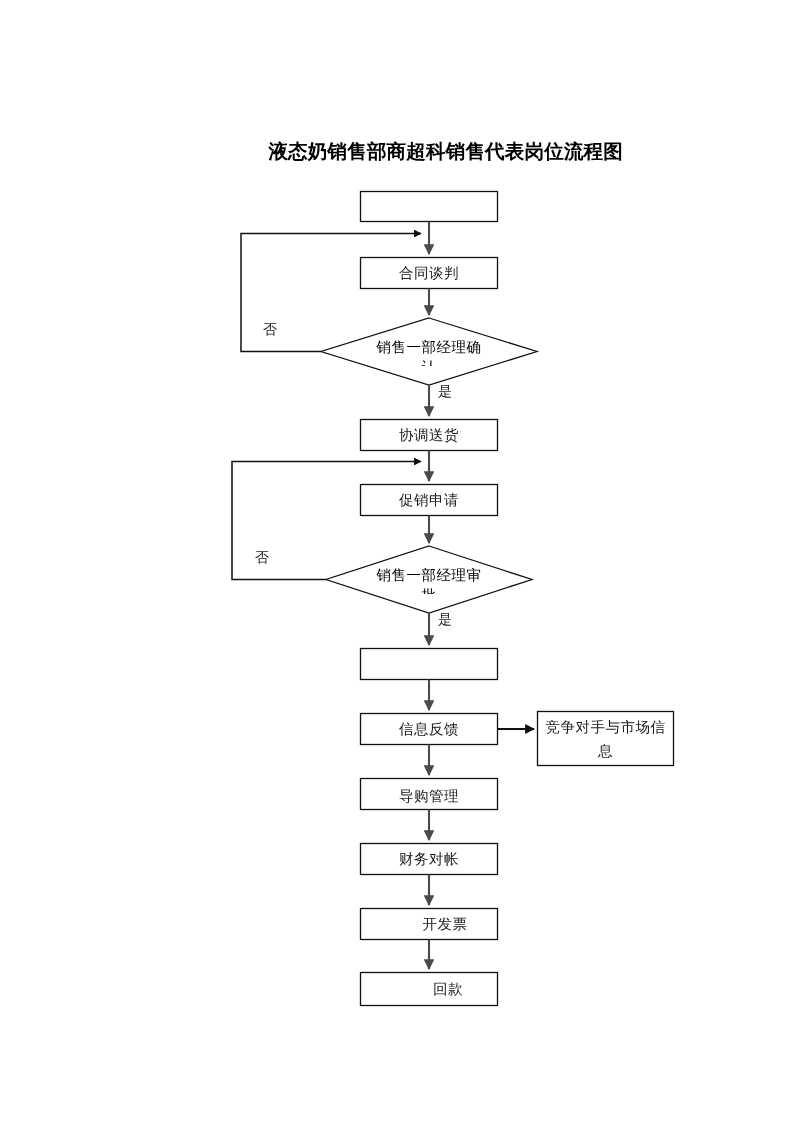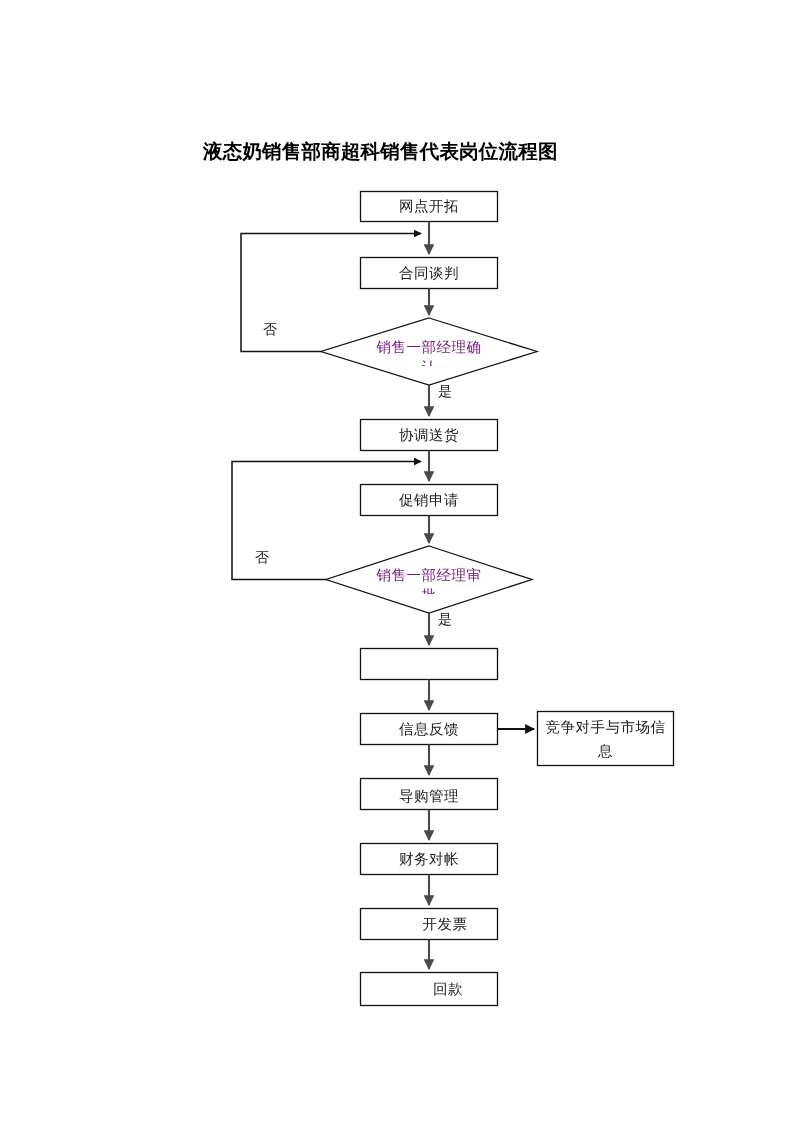--- a/index.html
+++ b/index.html
@@ -26,20 +26,21 @@
     left: 203px;
     top: 138px;
     width: 420px;
     font-family: "Liberation Serif", "DejaVu Serif", serif;
     font-size: 19.5px;
     font-weight: bold;
     letter-spacing: 0.2px;
     line-height: 28px;
     white-space: nowrap;
     color: #000000;
+    text-align: right;
   }
   #canvas {
     position: absolute;
     left: 0;
     top: 0;
     width: 793px;
     height: 1122px;
   }
   .node-label {
     position: absolute;
@@ -55,21 +56,21 @@
     box-sizing: border-box;
     pointer-events: auto;
   }
   .decision-label {
     position: absolute;
     text-align: center;
     font-family: "Liberation Serif", "DejaVu Serif", serif;
     font-size: 14.5px;
     line-height: 20px;
     letter-spacing: 0.5px;
-    color: #701a75;
+    color: #000000;
     overflow: hidden;
     box-sizing: border-box;
   }
   .edge-label {
     position: absolute;
     font-family: "Liberation Serif", "DejaVu Serif", serif;
     font-size: 14px;
     line-height: 16px;
     color: #1a1a1a;
   }
@@ -118,21 +119,20 @@
     <line x1="429" y1="874.5" x2="429" y2="905" stroke="#4a4a4a" stroke-width="2.1" marker-end="url(#arrowd)"></line>
     <line x1="429" y1="939.5" x2="429" y2="969" stroke="#4a4a4a" stroke-width="2.1" marker-end="url(#arrowd)"></line>
 
     <line x1="497.5" y1="729" x2="534" y2="729" stroke="#111111" stroke-width="1.9" marker-end="url(#arrow)"></line>
 
     <path d="M 321 351.5 L 241 351.5 L 241 233.5 L 421 233.5" fill="none" stroke="#111111" stroke-width="1.5" marker-end="url(#arrow)"></path>
 
     <path d="M 326 579.5 L 232 579.5 L 232 461.5 L 421 461.5" fill="none" stroke="#111111" stroke-width="1.5" marker-end="url(#arrow)"></path>
   </svg>
 
-  <div class="node-label" style="left:360px; top:191px; width:138px; height:31px;">网点开拓</div>
 
   <div class="node-label" style="left:360px; top:257px; width:138px; height:32px;">合同谈判</div>
 
   <div class="node-label" style="left:360px; top:419px; width:138px; height:32px;">协调送货</div>
 
   <div class="node-label" style="left:360px; top:484px; width:138px; height:32px;">促销申请</div>
 
 
   <div class="node-label" style="left:360px; top:713px; width:138px; height:32px;">信息反馈</div>
 

